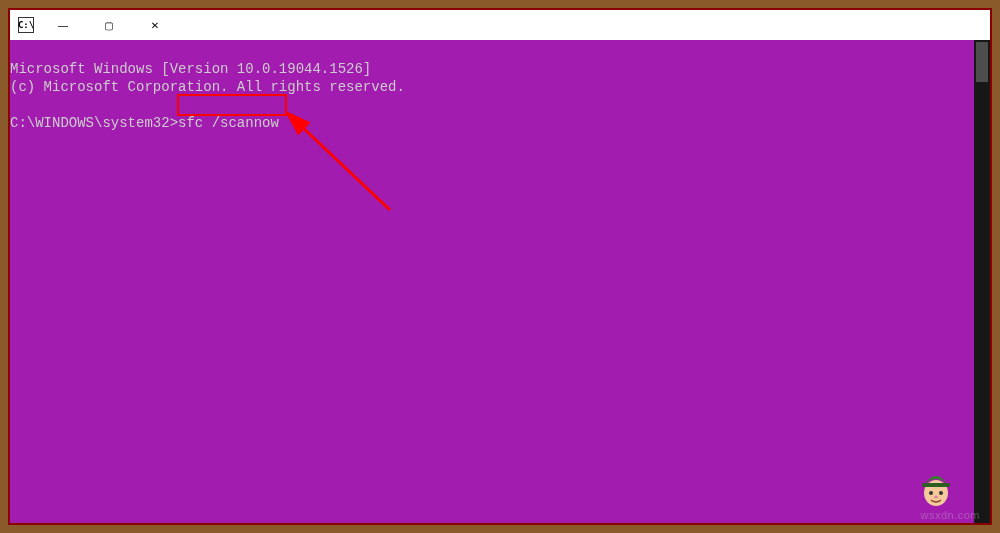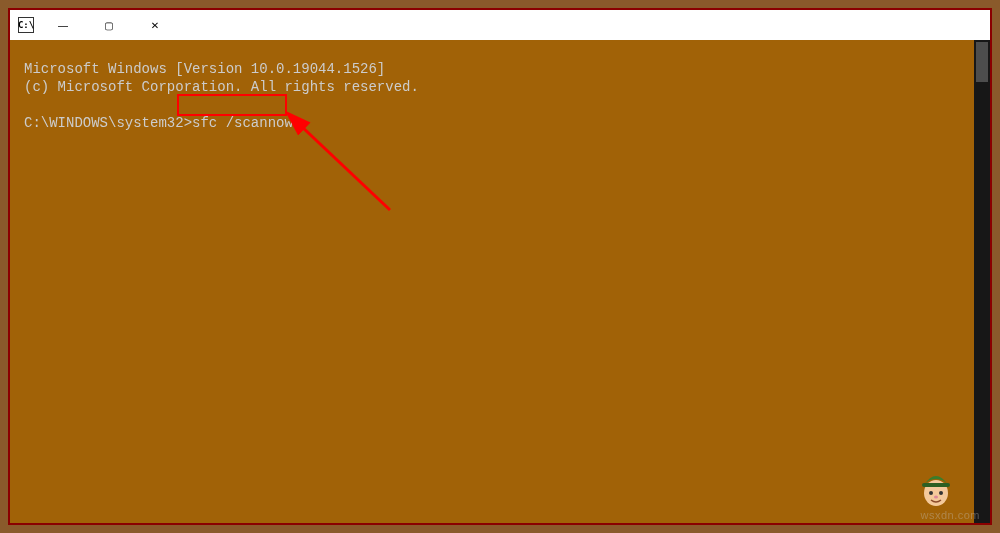--- a/index.html
+++ b/index.html
@@ -61,25 +61,25 @@
       height: 100%;
       display: flex;
       align-items: center;
       justify-content: center;
       color: #000;
       font-size: 10px;
       cursor: pointer;
     }
     .terminal {
       flex: 1;
-      background: #a16207;
+      background: #a21caf;
       color: #ccc;
       font-size: 14px;
       line-height: 18px;
-      padding: 2px 14px;
+      padding: 2px 0;
       position: relative;
       white-space: pre;
     }
     .scrollbar {
       position: absolute;
       right: 0;
       top: 0;
       width: 16px;
       height: 100%;
       background: #171717;

